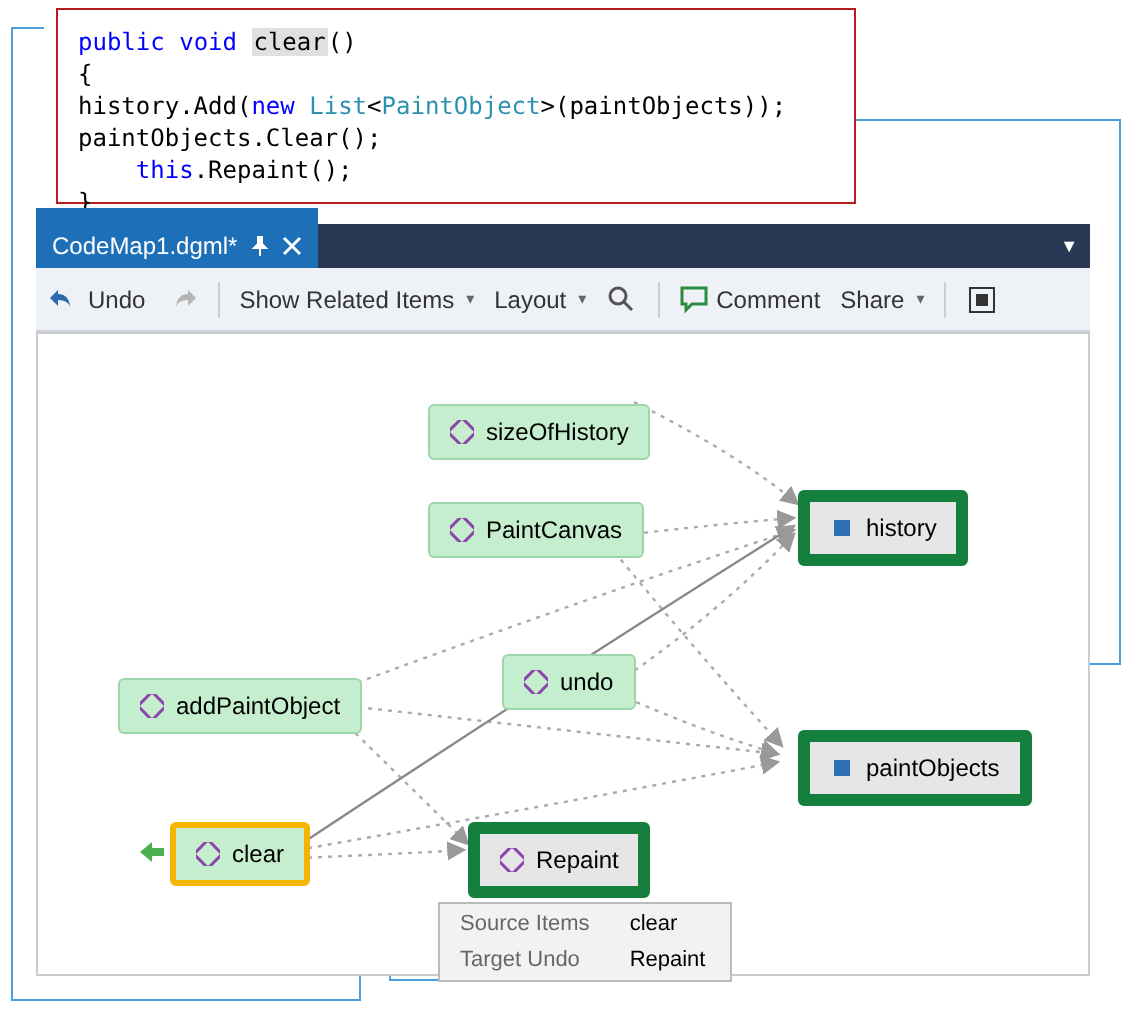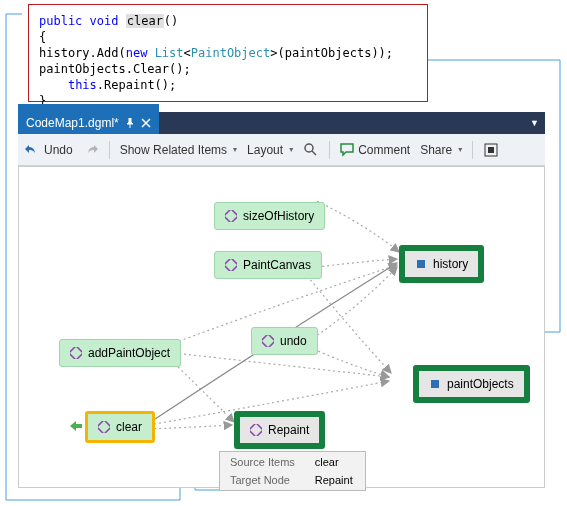--- a/index.html
+++ b/index.html
@@ -140,21 +140,21 @@
         <rect x="1" y="1" width="10" height="10" fill="none" stroke="#8e44ad" stroke-width="1.5" transform="rotate(45 6 6)"></rect>
       </svg>
     <span>PaintCanvas</span>
   </div>
   <div class="node green" style="top:160px;left:232px;">
     <svg class="ico-purple" viewBox="0 0 12 12">
         <rect x="1" y="1" width="10" height="10" fill="none" stroke="#8e44ad" stroke-width="1.5" transform="rotate(45 6 6)"></rect>
       </svg>
     <span>undo</span>
   </div>
-  <div class="node gray" style="top:198px;left:394px;align-items:center;">
+  <div class="node gray" style="top:198px;left:380px;align-items:center;">
     <svg class="ico-blue" viewBox="0 0 12 12">
         <rect x="2" y="2" width="8" height="8" fill="#2f6fb3"></rect>
       </svg>
     <span>paintObjects</span>
   </div>
   <div class="node green" style="top:172px;left:40px;text-align:center;">
     <svg class="ico-purple" viewBox="0 0 12 12">
         <rect x="1" y="1" width="10" height="10" fill="none" stroke="#8e44ad" stroke-width="1.5" transform="rotate(45 6 6)"></rect>
       </svg>
     <span>addPaintObject</span>
@@ -176,19 +176,19 @@
   </div>
 
   <div class="tooltip" style="top:284px;left:200px;">
     <table>
       <tbody>
       <tr>
             <td class="k">Source Items</td>
             <td>clear</td>
           </tr>
       <tr>
-            <td class="k">Target Node</td>
+            <td class="k">Target Undo</td>
             <td>Repaint</td>
           </tr>
     </tbody>
       </table>
   </div>
 </div>
 
 </body></html>

